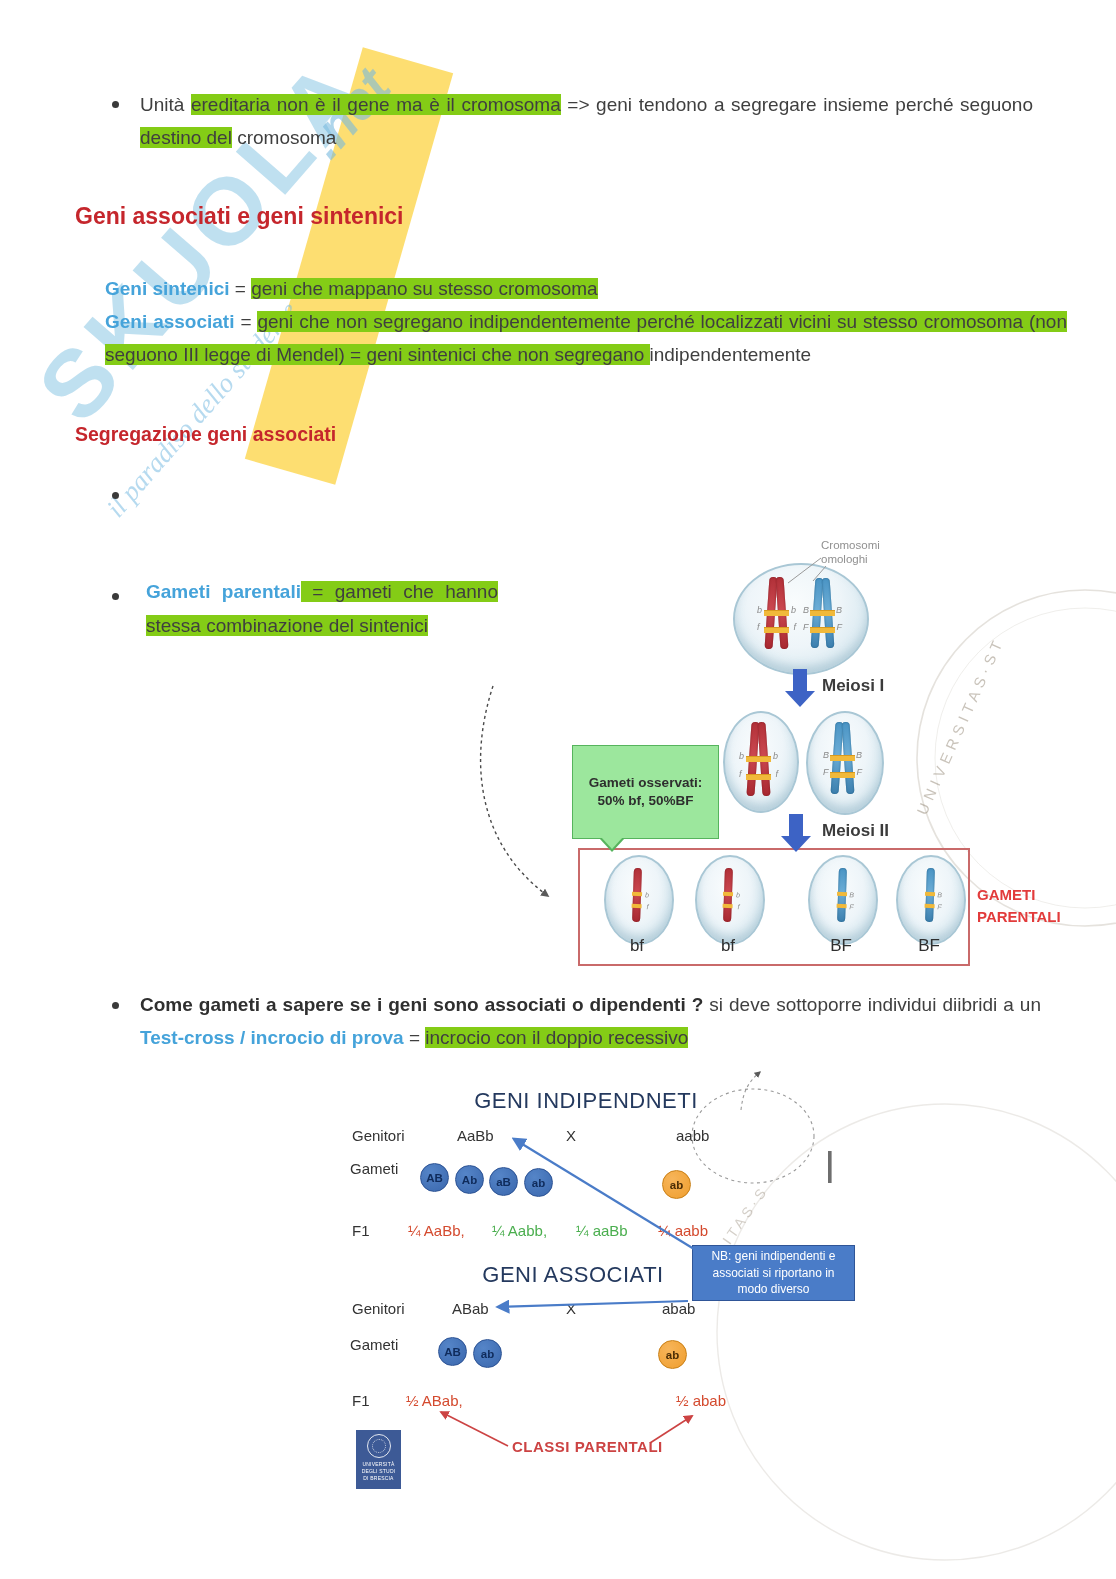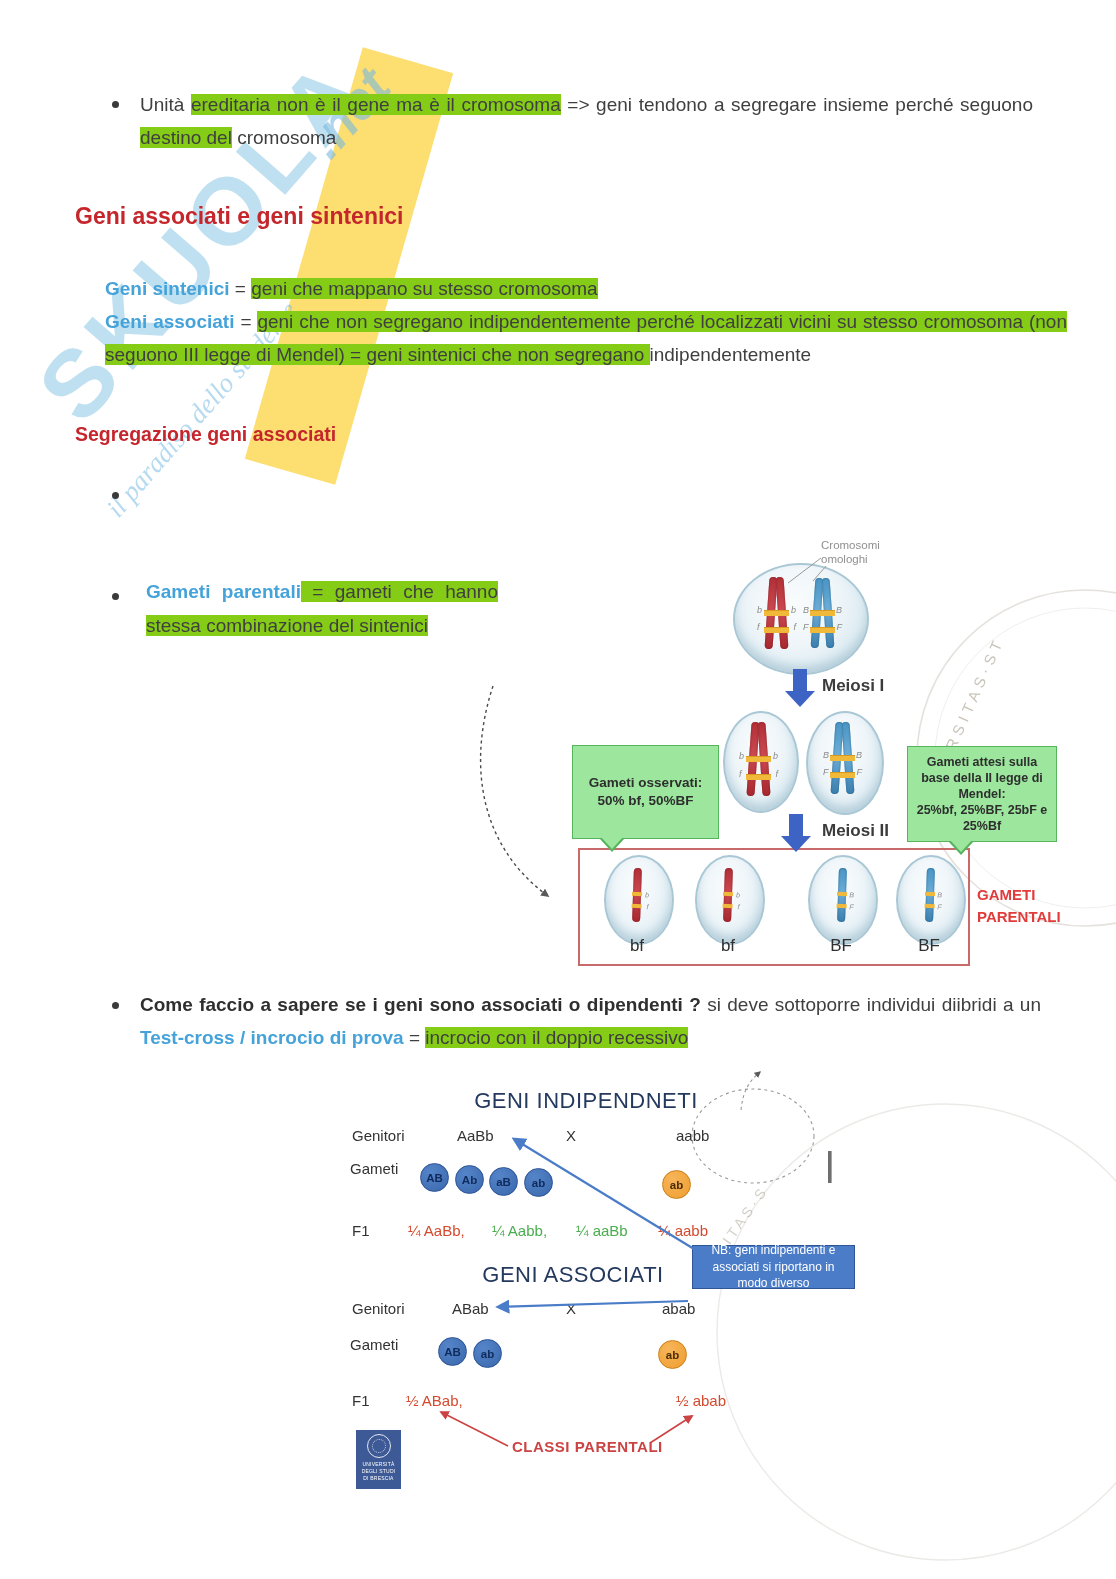--- a/index.html
+++ b/index.html
@@ -125,21 +125,21 @@
 
   <span class="abs dot" style="left:112px;top:492px;"></span>
 
   <span class="abs dot" style="left:112px;top:593px;"></span>
   <div class="abs body-txt just" style="left:146px;top:575px;width:352px;line-height:34px;">
     <span class="term">Gameti parentali</span><span class="hl"> = gameti che hanno stessa combinazione del sintenici</span>
   </div>
 
   <span class="abs dot" style="left:112px;top:1002px;"></span>
   <div class="abs body-txt just" style="left:140px;top:988px;width:901px;">
-    <span class="bold">Come faccio a sapere se i geni sono associati o dipendenti ?</span><span> si deve sottoporre individui diibridi a un </span><span class="term">Test-cross / incrocio di prova</span><span> = </span><span class="hl">incrocio con il doppio recessivo</span>
+    <span class="bold">Come gameti a sapere se i geni sono associati o dipendenti ?</span><span> si deve sottoporre individui diibridi a un </span><span class="term">Test-cross / incrocio di prova</span><span> = </span><span class="hl">incrocio con il doppio recessivo</span>
   </div>
 
   <div class="abs tiny-lbl pre" style="left:821px;top:538px;">Cromosomi
 omologhi</div>
 
   <div class="abs cell" style="left:733px;top:563px;width:132px;height:108px;"></div>
   <div class="abs chrom2 red" style="left:766px;top:577px;height:72px;">
     <i class="bar l"></i>
       <i class="bar r"></i>
     <b class="band b1"></b>
@@ -184,25 +184,20 @@
     <b class="band b1"></b>
       <b class="band b2"></b>
     <span class="al tl">B</span>
     <span class="al tr">B</span>
     <span class="al bl">F</span>
     <span class="al br">F</span>
   </div>
 
   <div class="abs note pl pre" style="left:572px;top:745px;width:147px;height:94px;font-size:13.5px;line-height:1.3;">Gameti osservati:
 50% bf, 50%BF</div>
-  <div class="abs note pr pre" style="left:907px;top:746px;width:150px;height:96px;font-size:12.5px;line-height:1.28;">Gameti attesi sulla
-base della II legge di
-Mendel:
-25%bf, 25%BF, 25bF e
-25%Bf</div>
 
   <div class="abs barrow" style="left:781px;top:814px;">
       <span class="stem"></span>
       <span class="head"></span>
     </div>
   <div class="abs fig-lbl" style="left:822px;top:821px;">Meiosi II</div>
 
   <div class="abs redbox" style="left:578px;top:848px;width:388px;height:114px;"></div>
   <div class="abs cell" style="left:604px;top:855px;width:66px;height:86px;"></div>
   <div class="abs cell" style="left:695px;top:855px;width:66px;height:86px;"></div>
@@ -249,21 +244,21 @@
   <div class="abs chip cblue" style="left:455px;top:1165px;">Ab</div>
   <div class="abs chip cblue" style="left:489px;top:1167px;">aB</div>
   <div class="abs chip cblue" style="left:524px;top:1168px;">ab</div>
   <div class="abs chip corange" style="left:662px;top:1170px;">ab</div>
   <div class="abs row-lbl" style="left:352px;top:1222px;">F1</div>
   <div class="abs f1red" style="left:408px;top:1222px;">¼ AaBb,</div>
   <div class="abs f1green" style="left:492px;top:1222px;">¼ Aabb,</div>
   <div class="abs f1green" style="left:576px;top:1222px;">¼ aaBb</div>
   <div class="abs f1red" style="left:658px;top:1222px;">¼ aabb</div>
 
-  <div class="abs nbbox pre" style="left:692px;top:1245px;width:163px;height:44px;">NB: geni indipendenti e
+  <div class="abs nbbox pre" style="left:692px;top:1245px;width:163px;height:56px;">NB: geni indipendenti e
 associati si riportano in
 modo diverso</div>
 
   <div class="abs x-title ctr" style="left:573px;top:1262px;">GENI ASSOCIATI</div>
   <div class="abs row-lbl" style="left:352px;top:1300px;">Genitori</div>
   <div class="abs row-lbl" style="left:452px;top:1300px;">ABab</div>
   <div class="abs row-lbl" style="left:566px;top:1300px;">X</div>
   <div class="abs row-lbl" style="left:662px;top:1300px;">abab</div>
   <div class="abs row-lbl" style="left:350px;top:1336px;">Gameti</div>
   <div class="abs chip cblue" style="left:438px;top:1337px;">AB</div>

